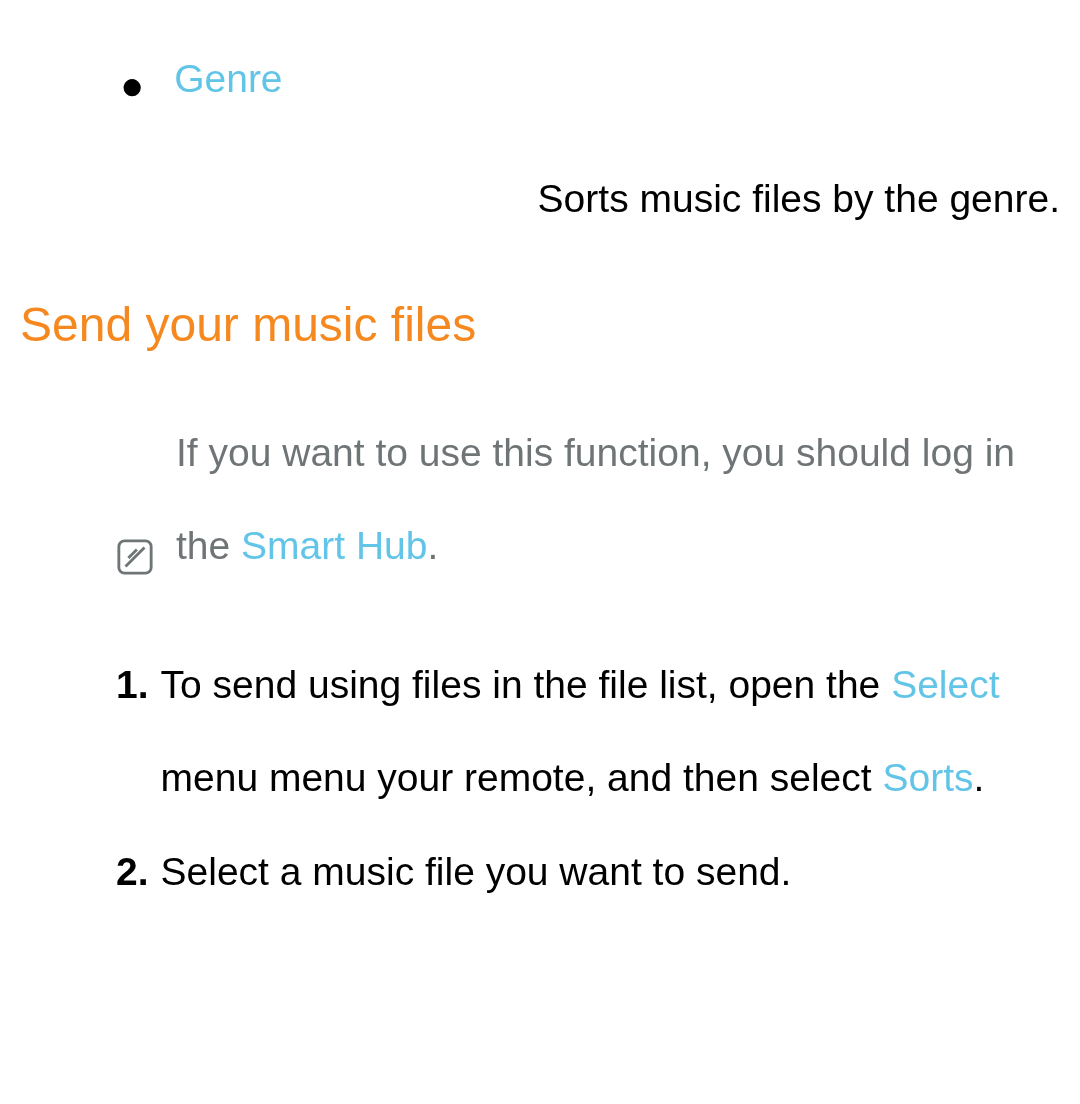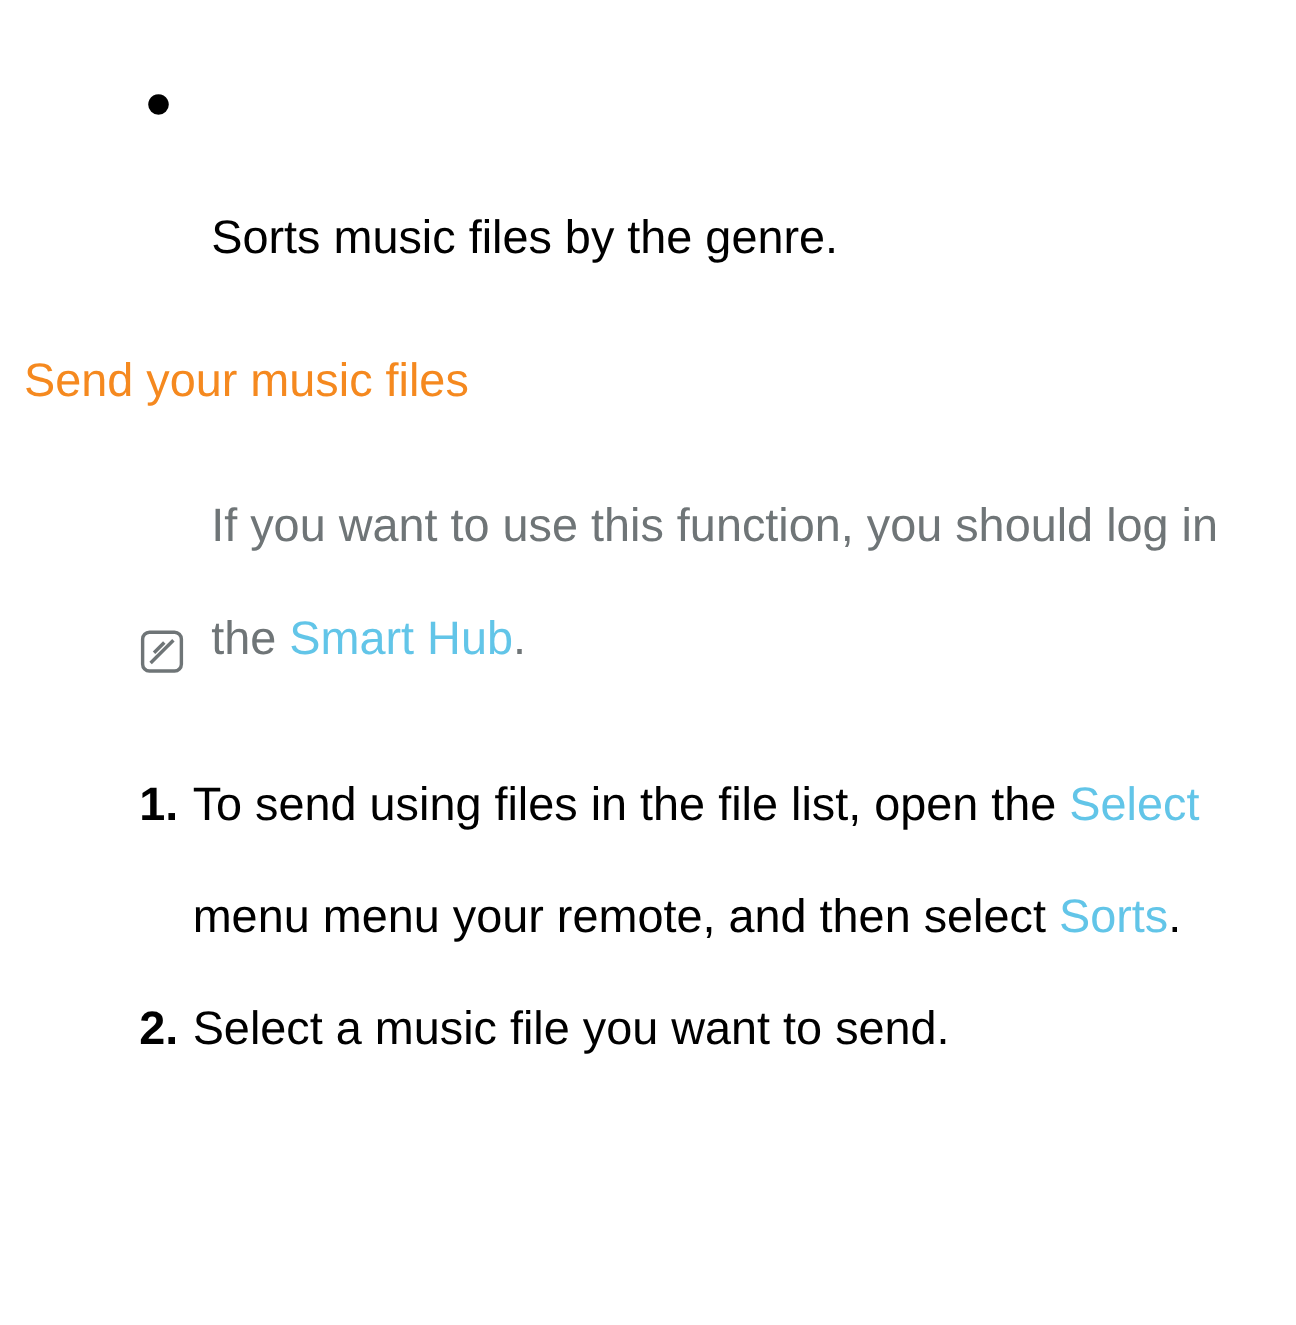--- a/index.html
+++ b/index.html
@@ -29,26 +29,27 @@
       margin-right: 30px;
       margin-top: 5px;
       color: #000;
     }
     .link-cyan {
       color: #62c5e8;
     }
     .bullet-desc {
       margin-left: 56px;
       margin-top: 55px;
+      text-align: right;
     }
     .section-heading {
       color: #f5891f;
       margin-top: 60px;
       margin-bottom: 45px;
-      font-size: 39px;
+      font-size: 48px;
       font-weight: normal;
     }
     .content-block {
       margin-left: 96px;
     }
     .intro-para {
       line-height: 2.4;
     }
     .note-block {
       display: flex;
@@ -86,20 +87,21 @@
     .step-body {
       flex: 1;
     }
   </style>
 </head>
 <body>
 
 <div class="bullet-section">
   <div class="bullet-row">
     <span class="bullet-dot">●</span>
+    <span class="link-cyan">Genre</span>
   </div>
   <div class="bullet-desc">Sorts music files by the genre.</div>
 </div>
 
 <div class="section-heading">Send your music files</div>
 
 <div class="content-block">
 
 
   <div class="note-block">

